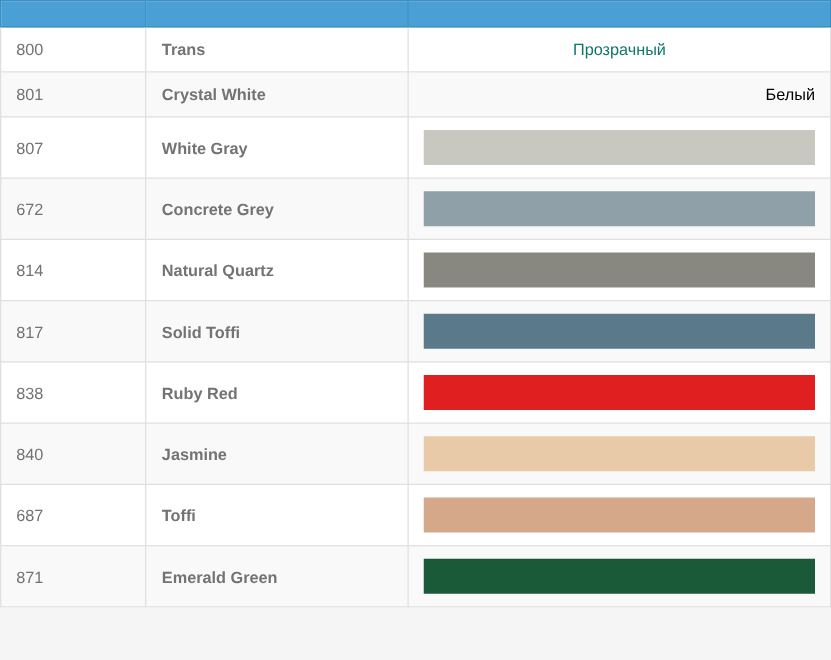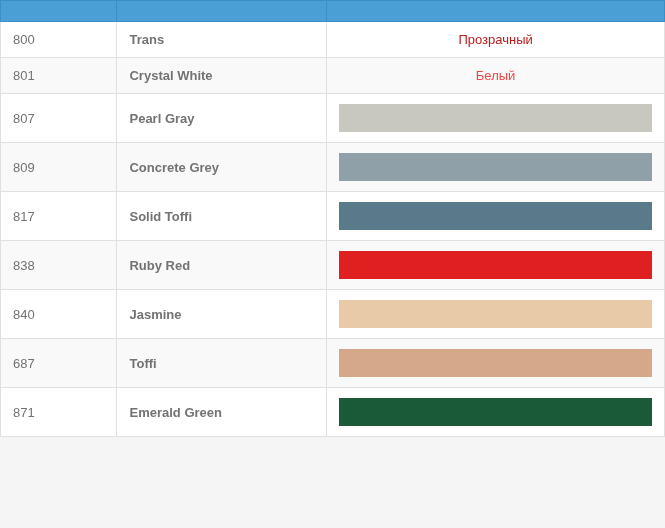--- a/index.html
+++ b/index.html
@@ -48,21 +48,21 @@
       width: 290px;
       text-align: center;
     }
     .color-swatch {
       display: block;
       width: 100%;
       height: 28px;
     }
     .text-center {
       text-align: center;
-      color: #b91c1c;
+      color: #0f766e;
     }
   </style>
 </head>
 <body>
 
 <table>
   <thead>
     <tr>
       <th></th>
       <th></th>
@@ -71,34 +71,41 @@
   </thead>
   <tbody id="table-body">
   <tr>
         <td class="color-num">800</td>
         <td class="color-name">Trans</td>
         <td class="color-preview text-center">Прозрачный</td>
       </tr>
       <tr>
         <td class="color-num">801</td>
         <td class="color-name">Crystal White</td>
-        <td class="color-preview text-center" style="color: #ef4444;">Белый</td>
+        <td class="color-preview text-center" style="color: #000000; text-align: right;">Белый</td>
       </tr>
       <tr>
         <td class="color-num">807</td>
-        <td class="color-name">Pearl Gray</td>
+        <td class="color-name">White Gray</td>
         <td class="color-preview">
           <span class="color-swatch" style="background-color: rgb(200, 200, 192);"></span>
         </td>
       </tr>
       <tr>
-        <td class="color-num">809</td>
+        <td class="color-num">672</td>
         <td class="color-name">Concrete Grey</td>
         <td class="color-preview">
           <span class="color-swatch" style="background-color: rgb(143, 160, 168);"></span>
+        </td>
+      </tr>
+      <tr>
+        <td class="color-num">814</td>
+        <td class="color-name">Natural Quartz</td>
+        <td class="color-preview">
+          <span class="color-swatch" style="background-color: rgb(136, 136, 128);"></span>
         </td>
       </tr>
       <tr>
         <td class="color-num">817</td>
         <td class="color-name">Solid Toffi</td>
         <td class="color-preview">
           <span class="color-swatch" style="background-color: rgb(90, 122, 138);"></span>
         </td>
       </tr>
       <tr>

